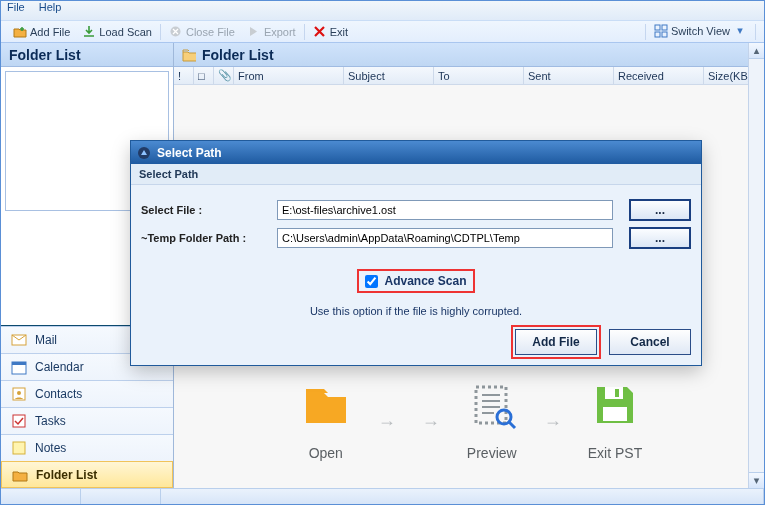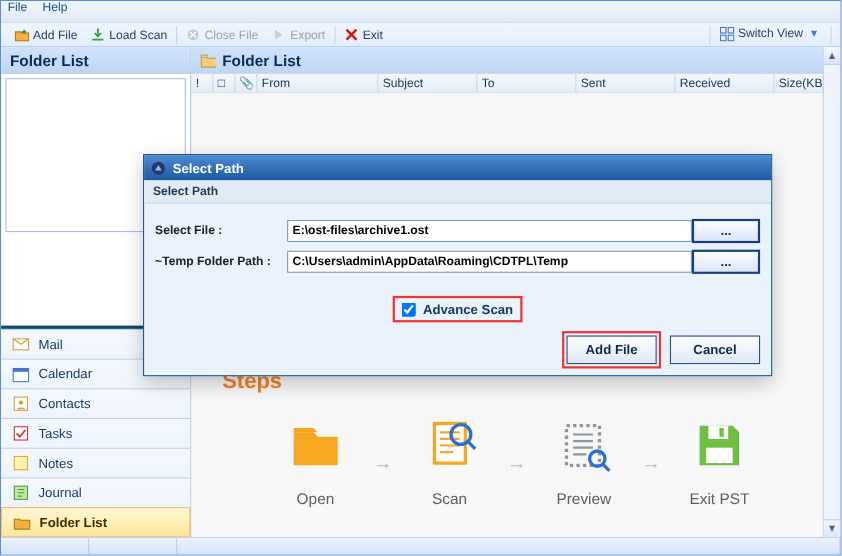--- a/index.html
+++ b/index.html
@@ -16,21 +16,21 @@
 .tb-sep { width:1px; height:16px; background:#c5d6ef; margin:0 2px; }
 .tb-right { margin-left: auto; display: flex; align-items: flex-start; }
 .ico { width:14px; height:14px; display:inline-flex; align-items:center; justify-content:center; }
 
 
 .content { display: flex; height: calc(100% - 42px - 16px); }
 .left { width: 195px; border-right: 1px solid #9fb8da; display:flex; flex-direction:column; }
 .panel-title { height: 24px; background: linear-gradient(#d0e3fb,#bfd7f3); border-bottom:1px solid #a0bbe2; color:#0b2b57; font-size:14px; font-weight:bold; padding:4px 8px; }
 .tree { flex:0 0 140px; border:1px solid #a8c0e2; margin:4px; background:#fff; }
 
-.nav { margin-top:auto; border-top:3px solid #0c4a6e; }
+.nav { margin-top:auto; border-top:1px solid #0c4a6e; }
 .nav-item { height:27px; display:flex; align-items:center; gap:8px; padding:0 10px; border-top:1px solid #bcd0ec; background:linear-gradient(#f5f9fe,#eef4fc); color:#1b3a63; font-size:12px; }
 .nav-item.sel { background:linear-gradient(#fff6d5,#ffe79a); border:1px solid #f0c35a; font-weight:bold; color:#3b2e00; }
 .nav-ico { width:16px; height:16px; display:flex; align-items:center; justify-content:center; }
 
 .right { flex:1; display:flex; flex-direction:column; }
 .right-head { height:24px; background:linear-gradient(#d0e3fb,#bfd7f3); border-bottom:1px solid #a0bbe2; display:flex; align-items:center; gap:6px; padding:0 8px; color:#0b2b57; font-size:14px; font-weight:bold; }
 .grid-head { height:18px; background:linear-gradient(#f4f8fd,#e3ecf7); display:flex; border-bottom:1px solid #cdd9ea; font-size:11px; color:#1c3456; }
 .gh { border-right:1px solid #cdd9ea; padding:2px 4px; display:flex; align-items:center; justify-content:flex-start; }
 .grid-body { flex:1; background:#f7f7f7; }
 
@@ -50,23 +50,23 @@
 
 .statusbar { height:16px; background:linear-gradient(#eaf2fc,#d7e5f8); border-top:1px solid #b9cfec; display:flex; }
 .statusbar span{border-right:1px solid #b9cfec;padding:1px 8px;min-width:80px;}
 
 
 .dialog { position:absolute; left:130px; top:140px; width:570px; background:#eaf2fb; box-shadow:0 0 0 1px #205a9b, 0 6px 18px rgba(0,0,0,.25); }
 .dlg-titlebar { height:23px; background:linear-gradient(#4b8ad1,#1e5aa0); color:#fff; display:flex; align-items:center; gap:6px; padding:0 6px; font-weight:bold; font-size:12px; }
 .dlg-body { padding:0; }
 .dlg-section-head { background:#e1ecf7; padding:4px 8px; font-weight:bold; color:#223a58; font-size:11px; border-bottom:1px solid #c6d6eb;}
 .dlg-rows { padding:8px 10px; }
-.dlg-row { display:flex; align-items:center; gap:0; margin:6px 0; }
+.dlg-row { display:flex; align-items:center; gap:16px; margin:6px 0; }
 .dlg-row label { width:120px; font-weight:bold; color:#222; font-size:11px; }
-.dlg-row input[type=text] { flex:1; height:20px; border:1px solid #7f99b8; padding:1px 4px; font-size:11px; background:#fff;font-weight:bold; }
+.dlg-row input[type=text] { flex:1; height:20px; border:1px solid #7f99b8; padding:1px 4px; font-size:11px; background:#fff; }
 .dlg-row .browse { width:62px; height:22px; border:2px solid #1a3f80; background:linear-gradient(#fbfdff,#dbe6f5); font-weight:bold; color:#1a2a45; font-size:12px; display:flex; align-items:center; justify-content:center; }
 .adv-row { display:flex; align-items:center; gap:12px; padding:6px 10px;flex-direction:column; }
 .adv-check { display:flex; align-items:center; gap:6px; border:2px solid #e33; padding:3px 6px; }
 .adv-check label{ font-weight:bold; color:#1a3666; font-size:12px; }
 .adv-desc { color:#1a3666; font-size:11px; }
 .dlg-btns { display:flex; justify-content:flex-end; gap:12px; padding:6px 10px 10px; }
 .btn-main { width:82px; height:26px; border:1px solid #2a4d88; background:linear-gradient(#fefefe,#dfe8f5); color:#122847; font-weight:bold; font-size:12px; display:flex;align-items:center;justify-content:center;}
 .btn-main.hl { outline:2px solid #e33; outline-offset:2px; }
 </style>
 </head>
@@ -183,29 +183,20 @@
           <span>Tasks</span>
         </div>
         <div class="nav-item">
           <span class="nav-ico">
             <svg width="16" height="16">
               <rect x="2" y="2" width="12" height="12" fill="#fff4b0" stroke="#d6b13a"></rect>
             </svg>
           </span>
           <span>Notes</span>
         </div>
-        <div class="nav-item">
-          <span class="nav-ico">
-            <svg width="16" height="16">
-              <rect x="2" y="2" width="12" height="12" fill="#bde8a8" stroke="#5a9b3a"></rect>
-              <path d="M5 5h6M5 8h6M5 11h4" stroke="#5a9b3a"></path>
-            </svg>
-          </span>
-          <span>Journal</span>
-        </div>
         <div class="nav-item sel">
           <span class="nav-ico">
             <svg width="16" height="14">
               <path d="M1 4h5l1 1h8v8H1z" fill="#f4b041" stroke="#b07816"></path>
             </svg>
           </span>
           <span>Folder List</span>
         </div>
       </div>
   </div>
@@ -253,31 +244,20 @@
       <div class="step">
         <div class="step-ico">
           <svg width="52" height="52">
             <path d="M6 14h18l4 4h18v26H6z" fill="#f7a823"></path>
             <path d="M6 14v-4h18l4 4" fill="#f7a823"></path>
           </svg>
         </div>
         <div>Open</div>
       </div>
       <div class="arrow">→</div>
-      <div class="step">
-        <div class="step-ico">
-          <svg width="52" height="52">
-            <rect x="12" y="6" width="28" height="36" fill="#fff" stroke="#f7a823" stroke-width="3"></rect>
-            <path d="M17 14h18M17 20h18M17 26h18M17 32h12" stroke="#f7a823" stroke-width="2"></path>
-            <circle cx="36" cy="16" r="9" fill="none" stroke="#2a6fd6" stroke-width="3"></circle>
-            <path d="M42 22l7 7" stroke="#2a6fd6" stroke-width="3"></path>
-          </svg>
-        </div>
-        <div>Scan</div>
-      </div>
       <div class="arrow">→</div>
       <div class="step">
         <div class="step-ico">
           <svg width="52" height="52">
             <rect x="10" y="8" width="30" height="36" fill="none" stroke="#8f979c" stroke-width="3" stroke-dasharray="3 3"></rect>
             <path d="M16 16h18M16 22h18M16 28h18M16 34h12" stroke="#8f979c" stroke-width="2"></path>
             <circle cx="38" cy="38" r="7" fill="none" stroke="#2a6fd6" stroke-width="3"></circle>
             <path d="M43 43l6 6" stroke="#2a6fd6" stroke-width="3"></path>
           </svg>
         </div>
@@ -320,19 +300,20 @@
         <label>~Temp Folder Path :</label>
         <input type="text" value="C:\Users\admin\AppData\Roaming\CDTPL\Temp" style="">
         <div class="browse">...</div>
       </div>
     </div>
     <div class="adv-row">
       <div class="adv-check">
         <input type="checkbox" checked="" style="">
         <label>Advance Scan</label>
       </div>
+      <span class="adv-desc">Use this option if the file is highly corrupted.</span>
     </div>
     <div class="dlg-btns">
       <div class="btn-main hl">Add File</div>
       <div class="btn-main">Cancel</div>
     </div>
   </div>
 </div>
 
 </body></html>

